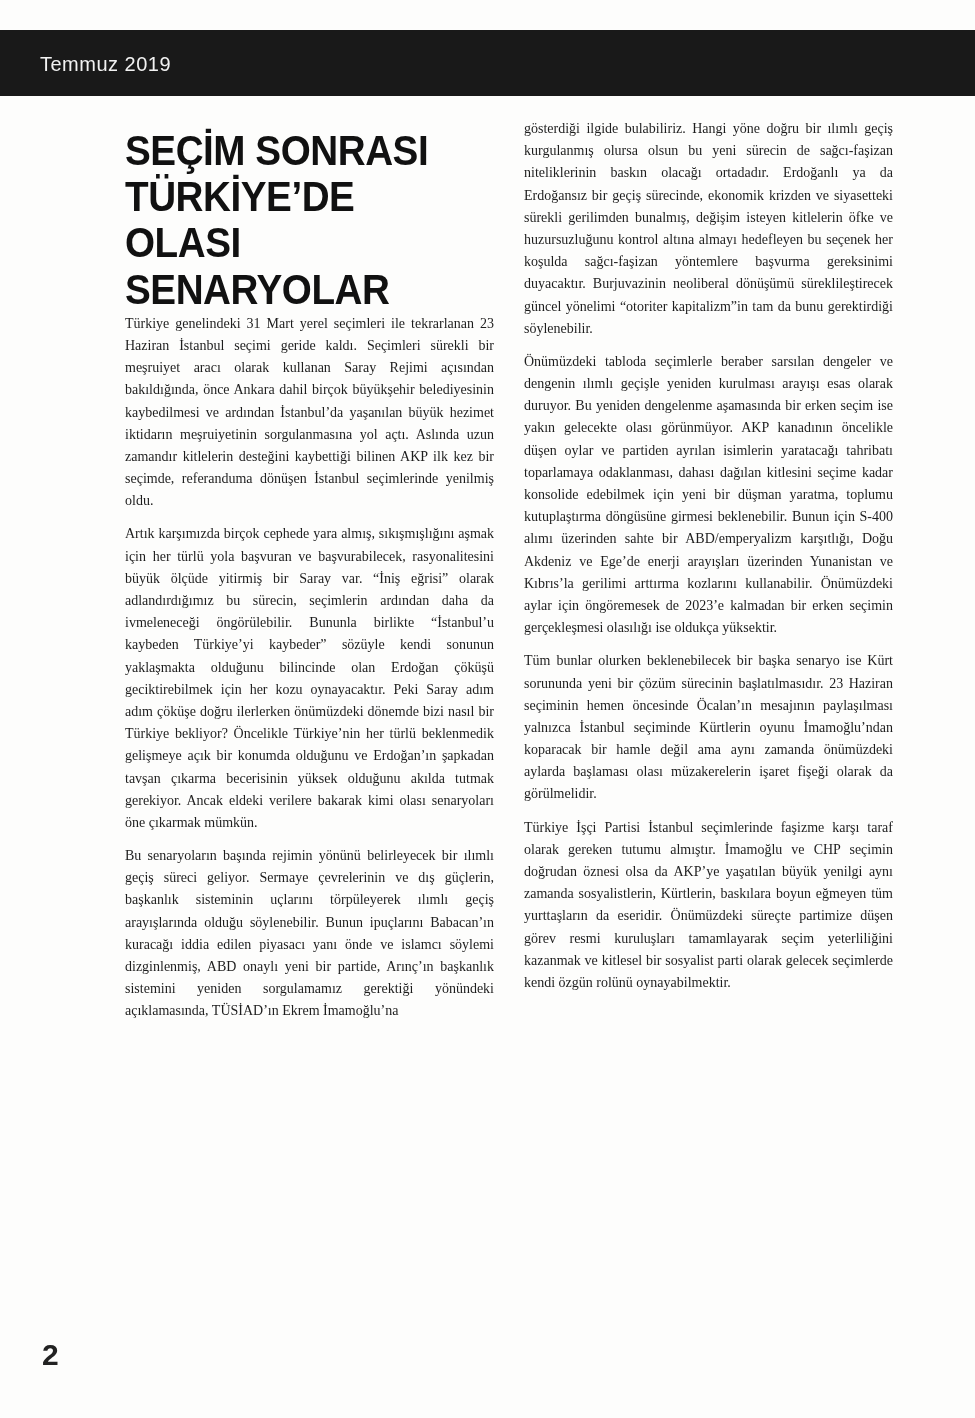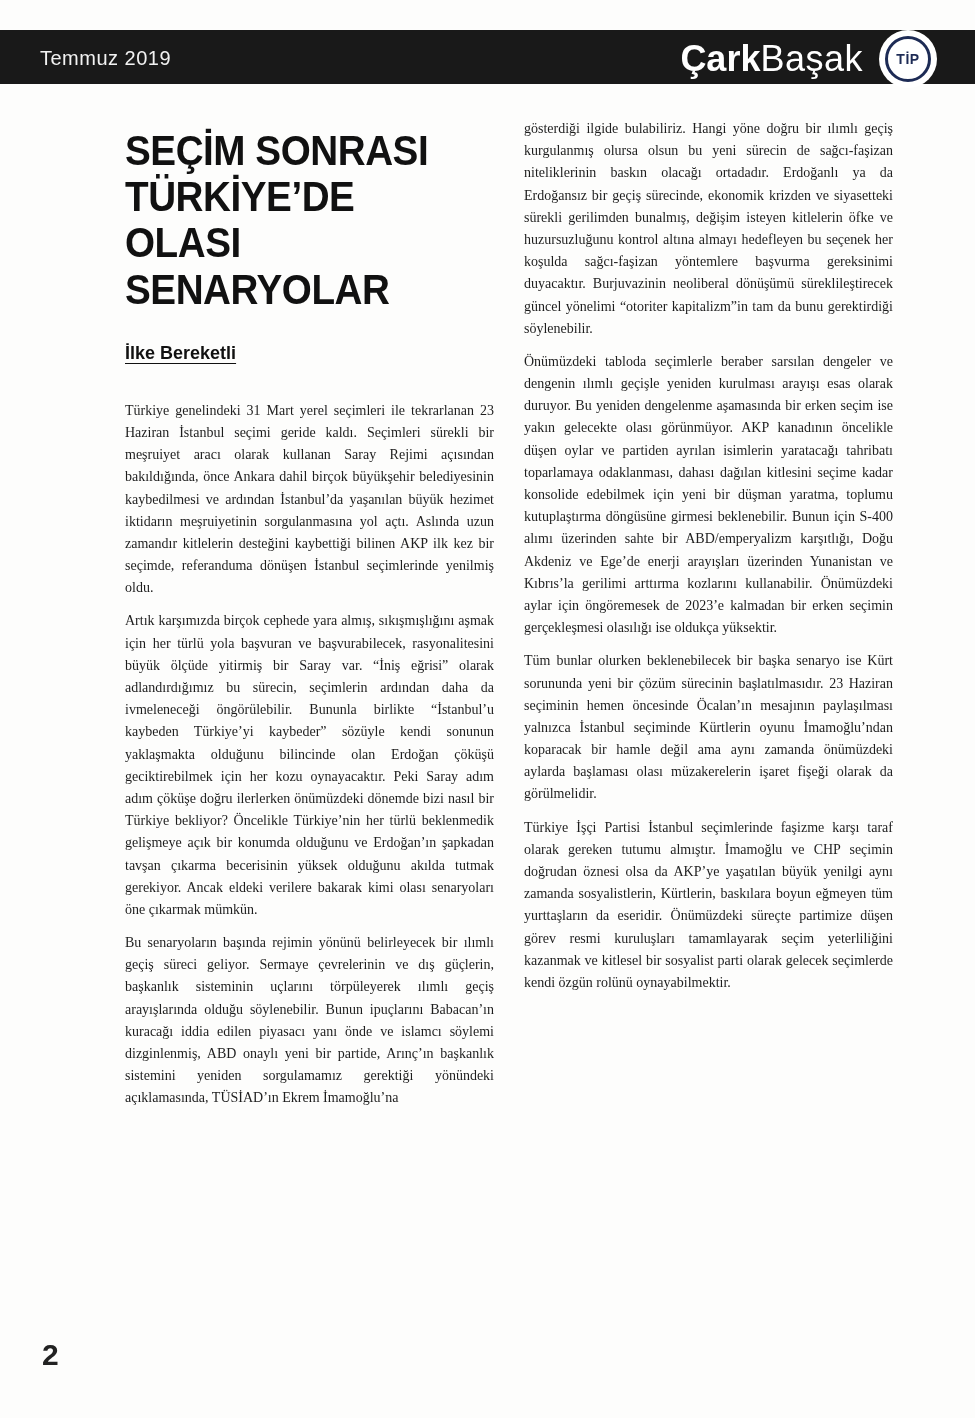--- a/index.html
+++ b/index.html
@@ -8,21 +8,21 @@
     position:relative;
     width:975px; height:1418px;
     margin:0 auto;
     background:#fdfdfc;
     overflow:hidden;
     font-family:"Liberation Serif", serif;
     color:#1d1d1d;
   }
   
   .header-bar {
-    position:absolute; top:30px; left:0; right:0; height:54px;
+    position:absolute; top:30px; left:0; right:0; height:66px;
     background:#191919;
     display:flex; align-items:center; justify-content:space-between;
     padding:3px 38px 0 40px;
   }
   .issue-date {
     font-family:"Liberation Sans", sans-serif;
     font-size:20px; color:#f2f2f2; letter-spacing:0.5px;
   }
   .logo-wrap { display:flex; align-items:center; gap:16px; }
   .logo-text {
@@ -84,35 +84,28 @@
     font-weight:700; font-size:30px; color:#222;
   }
 </style>
 </head>
 <body>
 
 <div class="page">
 
   <div class="header-bar">
     <span class="issue-date">Temmuz 2019</span>
-    <div class="logo-wrap">
-      <span class="logo-text"><span class="logo-bold">Çark</span><span class="logo-light">Başak</span></span>
-      <span class="tip-badge">
-        <span class="tip-badge-inner">TİP</span>
-      </span>
-    </div>
   </div>
 
   <div class="content">
 
     <div class="col">
       <h1 class="article-title">SEÇİM SONRASI
 TÜRKİYE’DE OLASI
 SENARYOLAR</h1>
-      <div class="article-author">İlke Bereketli</div>
       <p>Türkiye genelindeki 31 Mart yerel seçimleri ile tekrarlanan 23 Haziran İstanbul seçimi geride kaldı. Seçimleri sürekli bir meşruiyet aracı olarak kullanan Saray Rejimi açısından bakıldığında, önce Ankara dahil birçok büyükşehir belediyesinin kaybedilmesi ve ardından İstanbul’da yaşanılan büyük hezimet iktidarın meşruiyetinin sorgulanmasına yol açtı. Aslında uzun zamandır kitlelerin desteğini kaybettiği bilinen AKP ilk kez bir seçimde, referanduma dönüşen İstanbul seçimlerinde yenilmiş oldu.</p>
       <p>Artık karşımızda birçok cephede yara almış, sıkışmışlığını aşmak için her türlü yola başvuran ve başvurabilecek, rasyonalitesini büyük ölçüde yitirmiş bir Saray var. “İniş eğrisi” olarak adlandırdığımız bu sürecin, seçimlerin ardından daha da ivmeleneceği öngörülebilir. Bununla birlikte “İstanbul’u kaybeden Türkiye’yi kaybeder” sözüyle kendi sonunun yaklaşmakta olduğunu bilincinde olan Erdoğan çöküşü geciktirebilmek için her kozu oynayacaktır. Peki Saray adım adım çöküşe doğru ilerlerken önümüzdeki dönemde bizi nasıl bir Türkiye bekliyor? Öncelikle Türkiye’nin her türlü beklenmedik gelişmeye açık bir konumda olduğunu ve Erdoğan’ın şapkadan tavşan çıkarma becerisinin yüksek olduğunu akılda tutmak gerekiyor. Ancak eldeki verilere bakarak kimi olası senaryoları öne çıkarmak mümkün.</p>
       <p>Bu senaryoların başında rejimin yönünü belirleyecek bir ılımlı geçiş süreci geliyor. Sermaye çevrelerinin ve dış güçlerin, başkanlık sisteminin uçlarını törpüleyerek ılımlı geçiş arayışlarında olduğu söylenebilir. Bunun ipuçlarını Babacan’ın kuracağı iddia edilen piyasacı yanı önde ve islamcı söylemi dizginlenmiş, ABD onaylı yeni bir partide, Arınç’ın başkanlık sistemini yeniden sorgulamamız gerektiği yönündeki açıklamasında, TÜSİAD’ın Ekrem İmamoğlu’na</p>
     </div>
 
     <div class="col">
       <p>gösterdiği ilgide bulabiliriz. Hangi yöne doğru bir ılımlı geçiş kurgulanmış olursa olsun bu yeni sürecin de sağcı-faşizan niteliklerinin baskın olacağı ortadadır. Erdoğanlı ya da Erdoğansız bir geçiş sürecinde, ekonomik krizden ve siyasetteki sürekli gerilimden bunalmış, değişim isteyen kitlelerin öfke ve huzursuzluğunu kontrol altına almayı hedefleyen bu seçenek her koşulda sağcı-faşizan yöntemlere başvurma gereksinimi duyacaktır. Burjuvazinin neoliberal dönüşümü süreklileştirecek güncel yönelimi “otoriter kapitalizm”in tam da bunu gerektirdiği söylenebilir.</p>
       <p>Önümüzdeki tabloda seçimlerle beraber sarsılan dengeler ve dengenin ılımlı geçişle yeniden kurulması arayışı esas olarak duruyor. Bu yeniden dengelenme aşamasında bir erken seçim ise yakın gelecekte olası görünmüyor. AKP kanadının öncelikle düşen oylar ve partiden ayrılan isimlerin yaratacağı tahribatı toparlamaya odaklanması, dahası dağılan kitlesini seçime kadar konsolide edebilmek için yeni bir düşman yaratma, toplumu kutuplaştırma döngüsüne girmesi beklenebilir. Bunun için S-400 alımı üzerinden sahte bir ABD/emperyalizm karşıtlığı, Doğu Akdeniz ve Ege’de enerji arayışları üzerinden Yunanistan ve Kıbrıs’la gerilimi arttırma kozlarını kullanabilir. Önümüzdeki aylar için öngöremesek de 2023’e kalmadan bir erken seçimin gerçekleşmesi olasılığı ise oldukça yüksektir.</p>
       <p>Tüm bunlar olurken beklenebilecek bir başka senaryo ise Kürt sorununda yeni bir çözüm sürecinin başlatılmasıdır. 23 Haziran seçiminin hemen öncesinde Öcalan’ın mesajının paylaşılması yalnızca İstanbul seçiminde Kürtlerin oyunu İmamoğlu’ndan koparacak bir hamle değil ama aynı zamanda önümüzdeki aylarda başlaması olası müzakerelerin işaret fişeği olarak da görülmelidir.</p>
       <p>Türkiye İşçi Partisi İstanbul seçimlerinde faşizme karşı taraf olarak gereken tutumu almıştır. İmamoğlu ve CHP seçimin doğrudan öznesi olsa da AKP’ye yaşatılan büyük yenilgi aynı zamanda sosyalistlerin, Kürtlerin, baskılara boyun eğmeyen tüm yurttaşların da eseridir. Önümüzdeki süreçte partimize düşen görev resmi kuruluşları tamamlayarak seçim yeterliliğini kazanmak ve kitlesel bir sosyalist parti olarak gelecek seçimlerde kendi özgün rolünü oynayabilmektir.</p>

